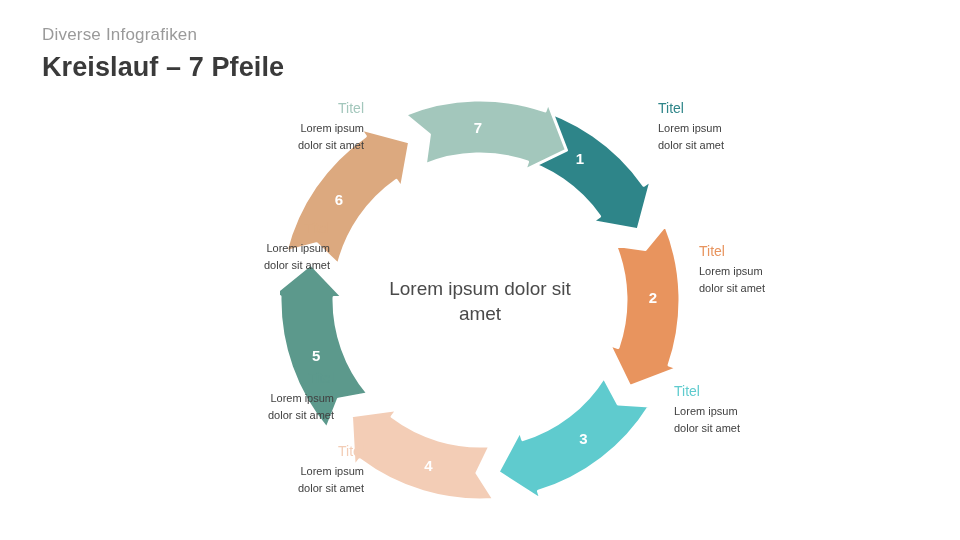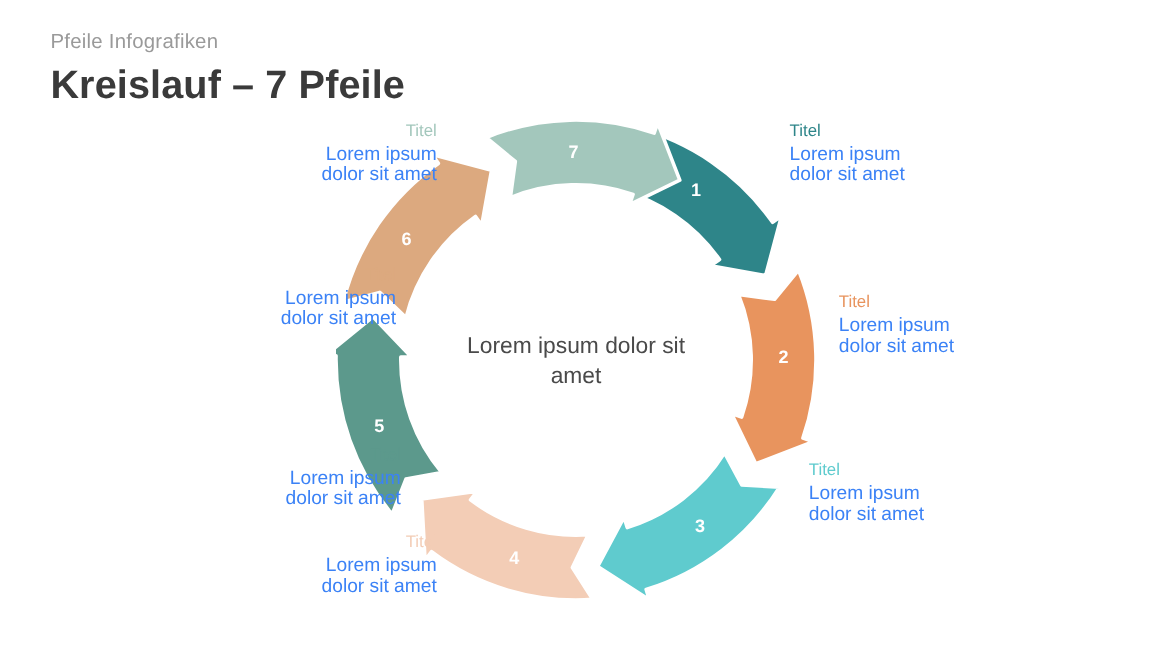--- a/index.html
+++ b/index.html
@@ -29,21 +29,21 @@
     top: 25px;
     font-size: 17px;
     color: #9a9a9a;
     letter-spacing: 0.2px;
     white-space: nowrap;
   }
   .title {
     position: absolute;
     left: 42px;
     top: 52px;
-    font-size: 33px;
+    font-size: 27px;
     font-weight: bold;
     color: #3a3a3a;
     letter-spacing: 0.1px;
     white-space: nowrap;
   }
 
   
   .diagram {
     position: absolute;
     left: 0;
@@ -83,41 +83,41 @@
     position: absolute;
     width: 168px;
   }
   .callout .lbl-title {
     font-size: 14px;
     font-weight: normal;
     line-height: 19px;
     margin-bottom: 2px;
   }
   .callout .lbl-body {
-    font-size: 16px;
+    font-size: 11px;
     line-height: 17px;
-    color: #3b82f6;
+    color: #404040;
     white-space: pre-line;
   }
 
   
   .c1 { left: 658px; top: 99px;  }
   .c2 { left: 699px; top: 242px; }
   .c3 { left: 674px; top: 382px; }
   .c4 { left: 196px; top: 442px; text-align: right; }
   .c5 { left: 166px; top: 369px; text-align: right; }
   .c6 { left: 162px; top: 219px; text-align: right; }
   .c7 { left: 196px; top: 99px;  text-align: right; }
 </style>
 </head>
 <body>
 
 <div class="slide">
 
-  <div class="eyebrow">Pfeile Infografiken</div>
+  <div class="eyebrow">Diverse Infografiken</div>
   <div class="title">Kreislauf – 7 Pfeile</div>
 
   <div class="diagram">
     <svg class="ring-svg" viewBox="0 0 400 400">
       <g id="ring-segments">
           <path d="M 248.38,5.94 A 200 200 0 0 1 363.83,85.28 L 371.20,80.12 L 358.04,129.63 L 312.22,121.42 L 319.60,116.26 A 146 146 0 0 0 235.32,58.34 L 256.32,36.43 Z" fill="#2E8589" stroke="#ffffff" stroke-width="3" stroke-linejoin="round"></path>
           <path d="M 385.44,125.08 A 200 200 0 0 1 389.10,265.11 L 397.61,268.04 L 349.82,286.50 L 329.54,244.60 L 338.05,247.53 A 146 146 0 0 0 335.37,145.31 L 365.44,149.42 Z" fill="#E8945E" stroke="#ffffff" stroke-width="3" stroke-linejoin="round"></path>
           <path d="M 369.61,305.98 A 200 200 0 0 1 258.47,391.26 L 261.11,399.87 L 218.08,372.05 L 240.05,331.01 L 242.69,339.62 A 146 146 0 0 0 323.82,277.37 L 338.16,304.11 Z" fill="#5FCBCE" stroke="#ffffff" stroke-width="3" stroke-linejoin="round"></path>
           <path d="M 213.95,399.51 A 200 200 0 0 1 79.64,359.73 L 74.22,366.91 L 71.44,315.76 L 117.55,309.41 L 112.14,316.60 A 146 146 0 0 0 210.18,345.64 L 196.98,372.97 Z" fill="#F3CDB6" stroke="#ffffff" stroke-width="3" stroke-linejoin="round"></path>
           <path d="M 46.79,328.56 A 200 200 0 0 1 0.03,196.51 L -8.97,196.35 L 30.78,164.03 L 63.02,197.61 L 54.02,197.45 A 146 146 0 0 0 88.16,293.85 L 58.29,299.23 Z" fill="#5C998C" stroke="#ffffff" stroke-width="3" stroke-linejoin="round"></path>

